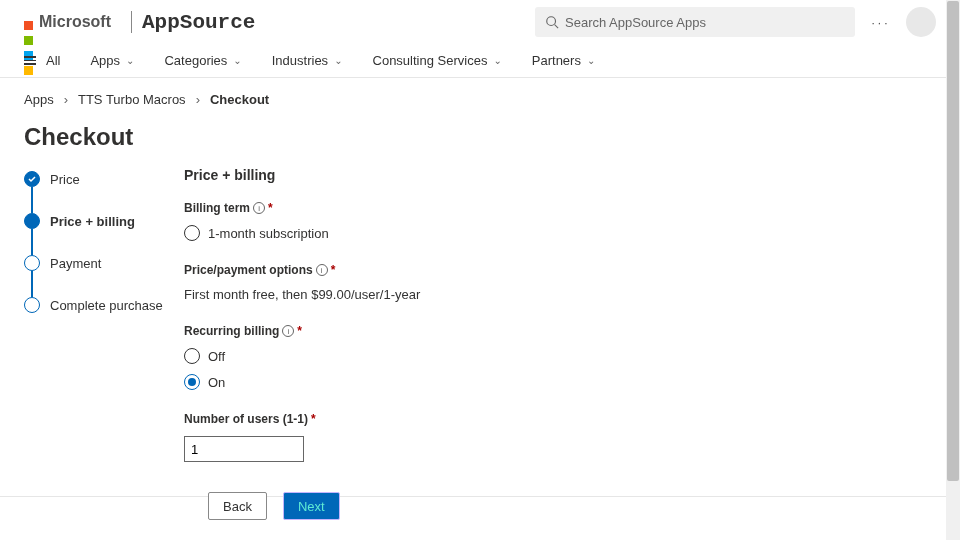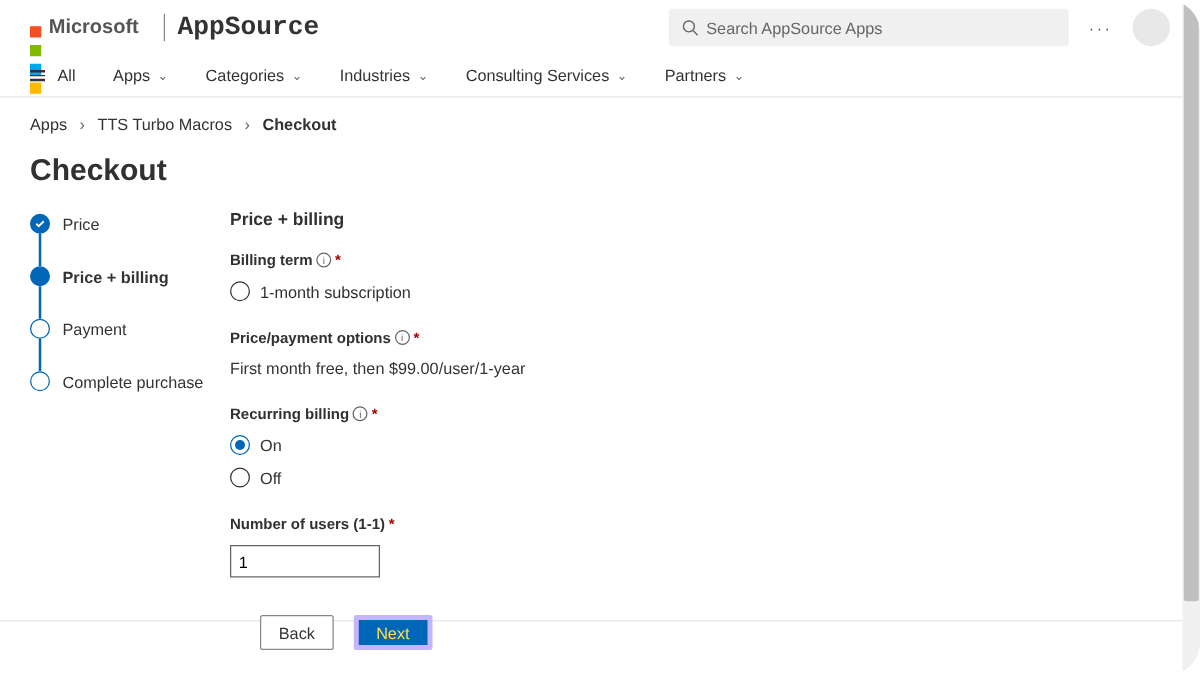--- a/index.html
+++ b/index.html
@@ -1,17 +1,17 @@
 <!DOCTYPE html>
 <html><head>
 <meta charset="utf-8">
 <style>
   * { box-sizing: border-box; margin: 0; padding: 0; }
   body { font-family: "Segoe UI", Arial, sans-serif; font-size: 13px; color: #323130; background: #fff; }
-  .viewport { width: 960px; height: 540px; position: relative; overflow: hidden; border-radius: 26px; }
+  .viewport { width: 960px; height: 540px; position: relative; overflow: hidden; }
   .scrollbar { position: absolute; right: 0; top: 0; width: 14px; height: 540px; background: #f0f0f0; }
   .scrollbar-thumb { position: absolute; right: 1px; top: 1px; width: 12px; height: 480px; background: #c0c0c0; border-radius: 2px; }
 
   
   .header { display: flex; align-items: center; height: 44px; padding: 0 24px; }
   .ms-logo { display: inline-flex; margin-right: 6px; }
   .ms-logo span { width: 9px; height: 9px; display: inline-block; }
   .ms-logo .r1 { background:#f25022; } .ms-logo .r2 { background:#7fba00; }
   .ms-logo .r3 { background:#00a4ef; } .ms-logo .r4 { background:#ffb900; }
   .ms-logo-grid { display:grid; grid-template-columns:9px 9px; grid-template-rows:9px 9px; gap:1px; }
@@ -62,21 +62,21 @@
   .radio.sel::after { content:""; width:8px; height:8px; border-radius:50%; background:#0067b8; }
   .group { margin-bottom:22px; }
   .desc { font-size:13px; color:#333; }
   .num-input { width:120px; height:26px; border:1px solid #666; padding:0 6px; font-size:13px; }
 
   
   .footer-line { position:absolute; left:0; right:14px; top:496px; height:1px; background:#e6e6e6; }
   .footer { position:absolute; left:184px; top:492px; display:flex; gap:16px;padding-left:24px; }
   .btn { height:28px; padding:0 14px; font-size:13px; border-radius:2px; cursor:pointer; display:flex; align-items:center; }
   .btn-sec { background:#fff; border:1px solid #888; color:#333; }
-  .btn-pri { background:#0067b8; border:4px solid #c4b5fd; color:#fde047; }
+  .btn-pri { background:#0067b8; border:1px solid #c4b5fd; color:#5eead4; }
 </style>
 </head>
 <body>
 
 <div class="viewport">
 
   <div class="header">
     <span class="ms-logo">
       <span class="ms-logo-grid"><span class="r1"></span><span class="r2"></span><span class="r3"></span><span class="r4"></span></span>
     </span>
@@ -188,26 +188,26 @@
         <div class="desc">First month free, then $99.00/user/1-year</div>
       </div>
 
       <div class="group">
         <div class="field-label">
           <span>Recurring billing</span>
           <span class="info-icon">i</span>
           <span class="req">*</span>
         </div>
         <div class="radio-row">
+          <span class="radio"></span>
+          <span>Off</span>
+        </div>
+        <div class="radio-row">
           <span class="radio sel"></span>
           <span>On</span>
-        </div>
-        <div class="radio-row">
-          <span class="radio"></span>
-          <span>Off</span>
         </div>
       </div>
 
       <div class="group">
         <div class="field-label">
           <span>Number of users (1-1)</span>
           <span class="req">*</span>
         </div>
         <input class="num-input" value="1" style="">
       </div>

